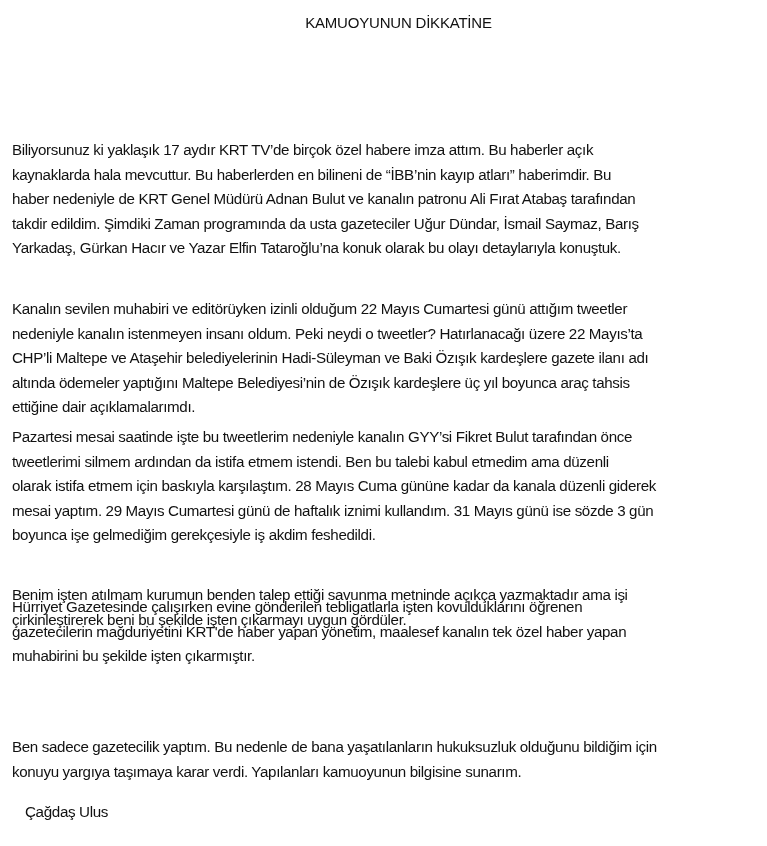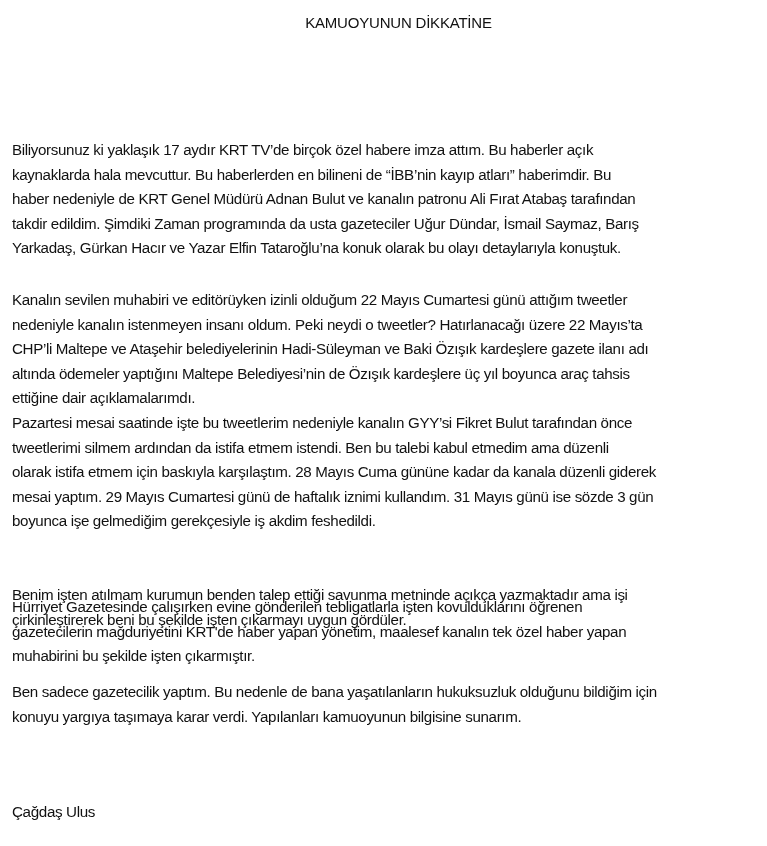--- a/index.html
+++ b/index.html
@@ -13,66 +13,66 @@
       text-align: center; font-size: 15px; letter-spacing: -0.2px;
       padding-left: 30px; box-sizing: border-box;
     }
     .para { position: absolute; left: 12px; width: 750px; }
     .line {
       display: block; white-space: nowrap; font-size: 15.2px;
       height: 24.5px; line-height: 24.5px; letter-spacing: -0.35px;
       transform-origin: left center;
     }
     .signature {
-      position: absolute; left: 12px; top: 800px;
+      position: absolute; left: 25px; top: 800px;
       font-size: 15.2px; line-height: 24.5px; letter-spacing: -0.35px; text-align: center;
     }
   </style>
 </head>
 <body>
 
 <div>
 
   <div class="title">KAMUOYUNUN DİKKATİNE</div>
 
   <div class="para" style="top:138px">
     <span class="line" style="transform: scaleX(0.9973);">Biliyorsunuz ki yaklaşık 17 aydır KRT TV’de birçok özel habere imza attım. Bu haberler açık</span>
     <span class="line" style="transform: scaleX(0.9973);">kaynaklarda hala mevcuttur. Bu haberlerden en bilineni de “İBB’nin kayıp atları” haberimdir.  Bu</span>
     <span class="line" style="transform: scaleX(0.9973);">haber nedeniyle de KRT Genel Müdürü Adnan Bulut ve kanalın patronu Ali Fırat Atabaş tarafından</span>
     <span class="line" style="transform: scaleX(0.9973);">takdir edildim. Şimdiki Zaman programında da usta gazeteciler Uğur Dündar, İsmail Saymaz, Barış</span>
     <span class="line" style="transform: scaleX(0.9973);">Yarkadaş, Gürkan Hacır ve Yazar Elfin Tataroğlu’na konuk olarak bu olayı detaylarıyla konuştuk.</span>
   </div>
 
-  <div class="para" style="top:288px">
+  <div class="para" style="top:297px">
     <span class="line" style="transform: scaleX(0.9973);">Kanalın sevilen muhabiri ve editörüyken izinli olduğum 22 Mayıs Cumartesi günü attığım tweetler</span>
     <span class="line" style="transform: scaleX(0.9973);">nedeniyle kanalın istenmeyen insanı oldum.  Peki neydi o tweetler? Hatırlanacağı üzere 22 Mayıs’ta</span>
     <span class="line" style="transform: scaleX(0.9973);">CHP’li Maltepe ve Ataşehir belediyelerinin Hadi-Süleyman ve Baki Özışık kardeşlere gazete ilanı adı</span>
     <span class="line" style="transform: scaleX(0.9973);">altında ödemeler yaptığını Maltepe Belediyesi’nin de Özışık kardeşlere üç yıl boyunca araç tahsis</span>
     <span class="line" style="transform: scaleX(0.9973);">ettiğine dair açıklamalarımdı.</span>
   </div>
 
-  <div class="para" style="top:411px">
+  <div class="para" style="top:425px">
     <span class="line" style="transform: scaleX(0.9973);">Pazartesi mesai saatinde işte bu tweetlerim nedeniyle kanalın GYY’si Fikret Bulut tarafından önce</span>
     <span class="line" style="transform: scaleX(0.9973);">tweetlerimi silmem ardından da istifa etmem istendi. Ben bu talebi kabul etmedim ama düzenli</span>
     <span class="line" style="transform: scaleX(0.9973);">olarak istifa etmem için baskıyla karşılaştım. 28 Mayıs Cuma gününe kadar da kanala düzenli giderek</span>
     <span class="line" style="transform: scaleX(0.9973);">mesai yaptım. 29 Mayıs Cumartesi günü de haftalık iznimi kullandım. 31 Mayıs günü ise sözde 3 gün</span>
     <span class="line" style="transform: scaleX(0.9973);">boyunca işe gelmediğim gerekçesiyle iş akdim feshedildi.</span>
   </div>
 
   <div class="para" style="top:583px">
     <span class="line" style="transform: scaleX(0.9973);">Benim işten atılmam kurumun benden talep ettiği savunma metninde açıkça yazmaktadır ama işi</span>
     <span class="line" style="transform: scaleX(0.9973);">çirkinleştirerek beni bu şekilde işten çıkarmayı uygun gördüler.</span>
   </div>
 
   <div class="para" style="top:595px">
     <span class="line" style="transform: scaleX(0.9973);">Hürriyet Gazetesinde çalışırken evine gönderilen tebligatlarla işten kovulduklarını öğrenen</span>
     <span class="line" style="transform: scaleX(0.9973);">gazetecilerin mağduriyetini KRT'de haber yapan yönetim, maalesef kanalın tek özel haber yapan</span>
     <span class="line" style="transform: scaleX(0.9973);">muhabirini bu şekilde işten çıkarmıştır.</span>
   </div>
 
-  <div class="para" style="top:680px">
+  <div class="para" style="top:735px">
     <span class="line" style="transform: scaleX(0.9973);">Ben sadece gazetecilik yaptım.  Bu nedenle de bana yaşatılanların hukuksuzluk olduğunu bildiğim için</span>
     <span class="line" style="transform: scaleX(0.9973);">konuyu yargıya taşımaya karar verdi.  Yapılanları kamuoyunun bilgisine sunarım.</span>
   </div>
 
   <div class="signature">Çağdaş Ulus</div>
 
 </div>
 
 </body></html>

